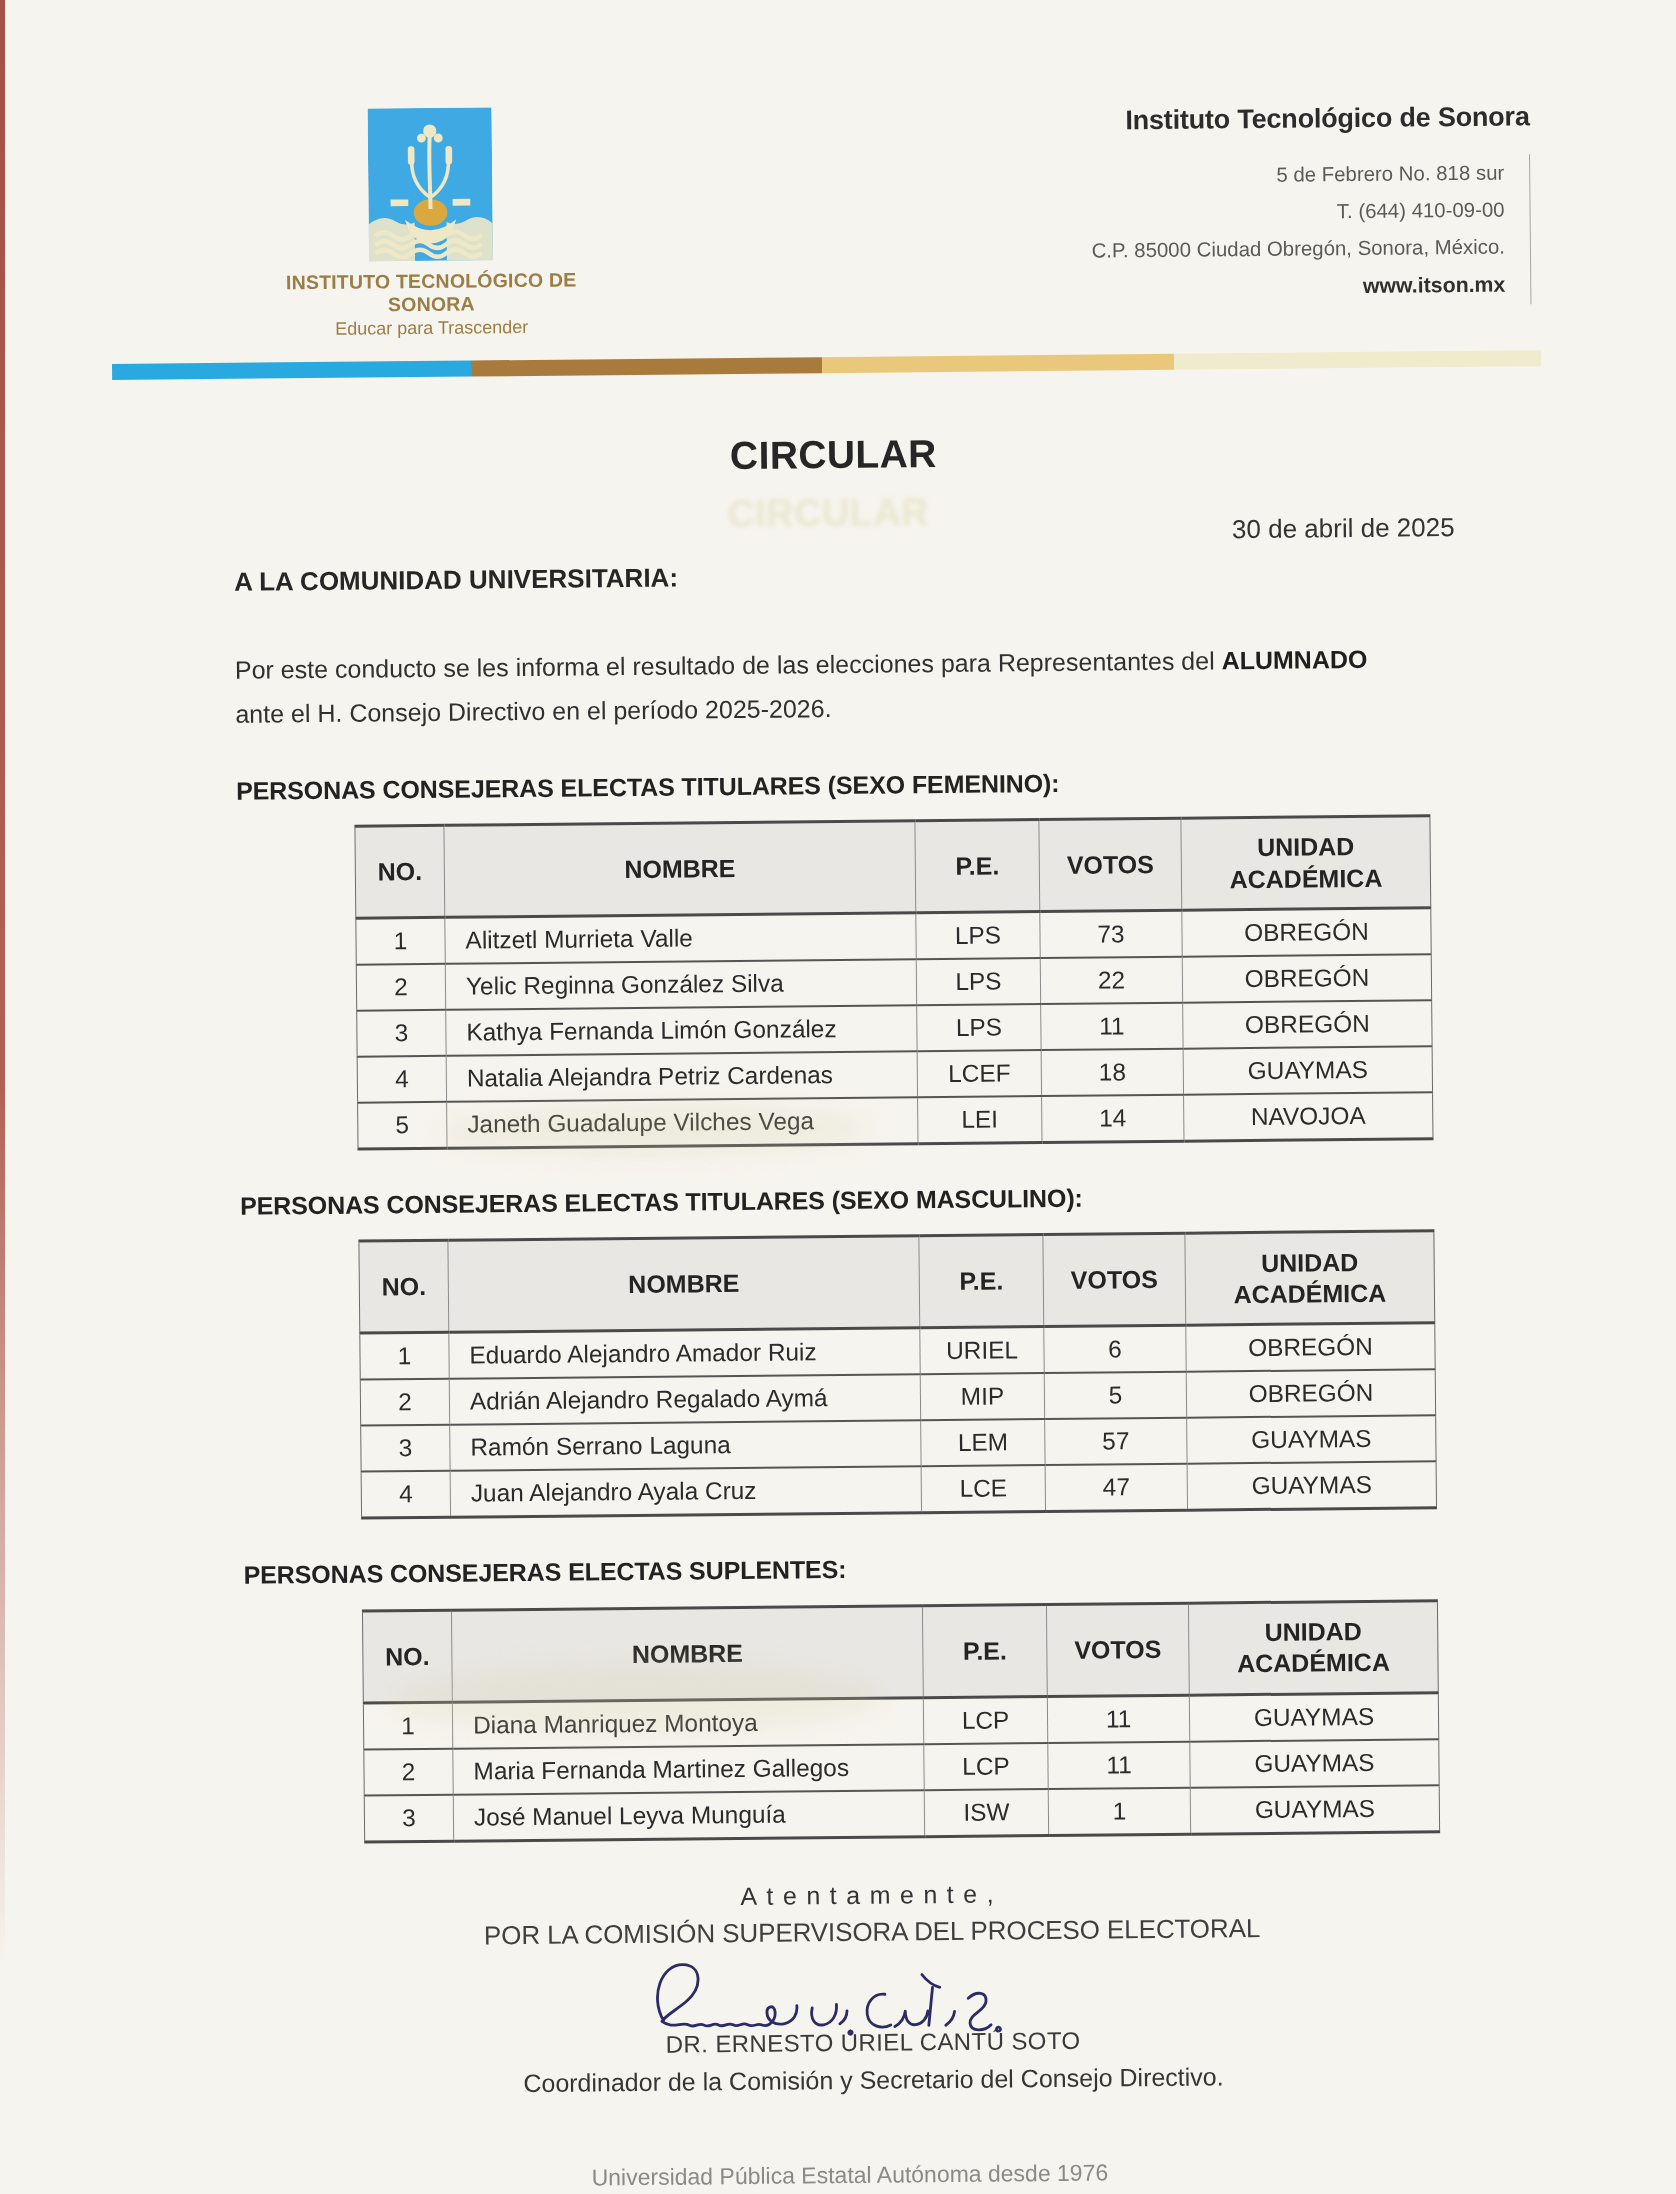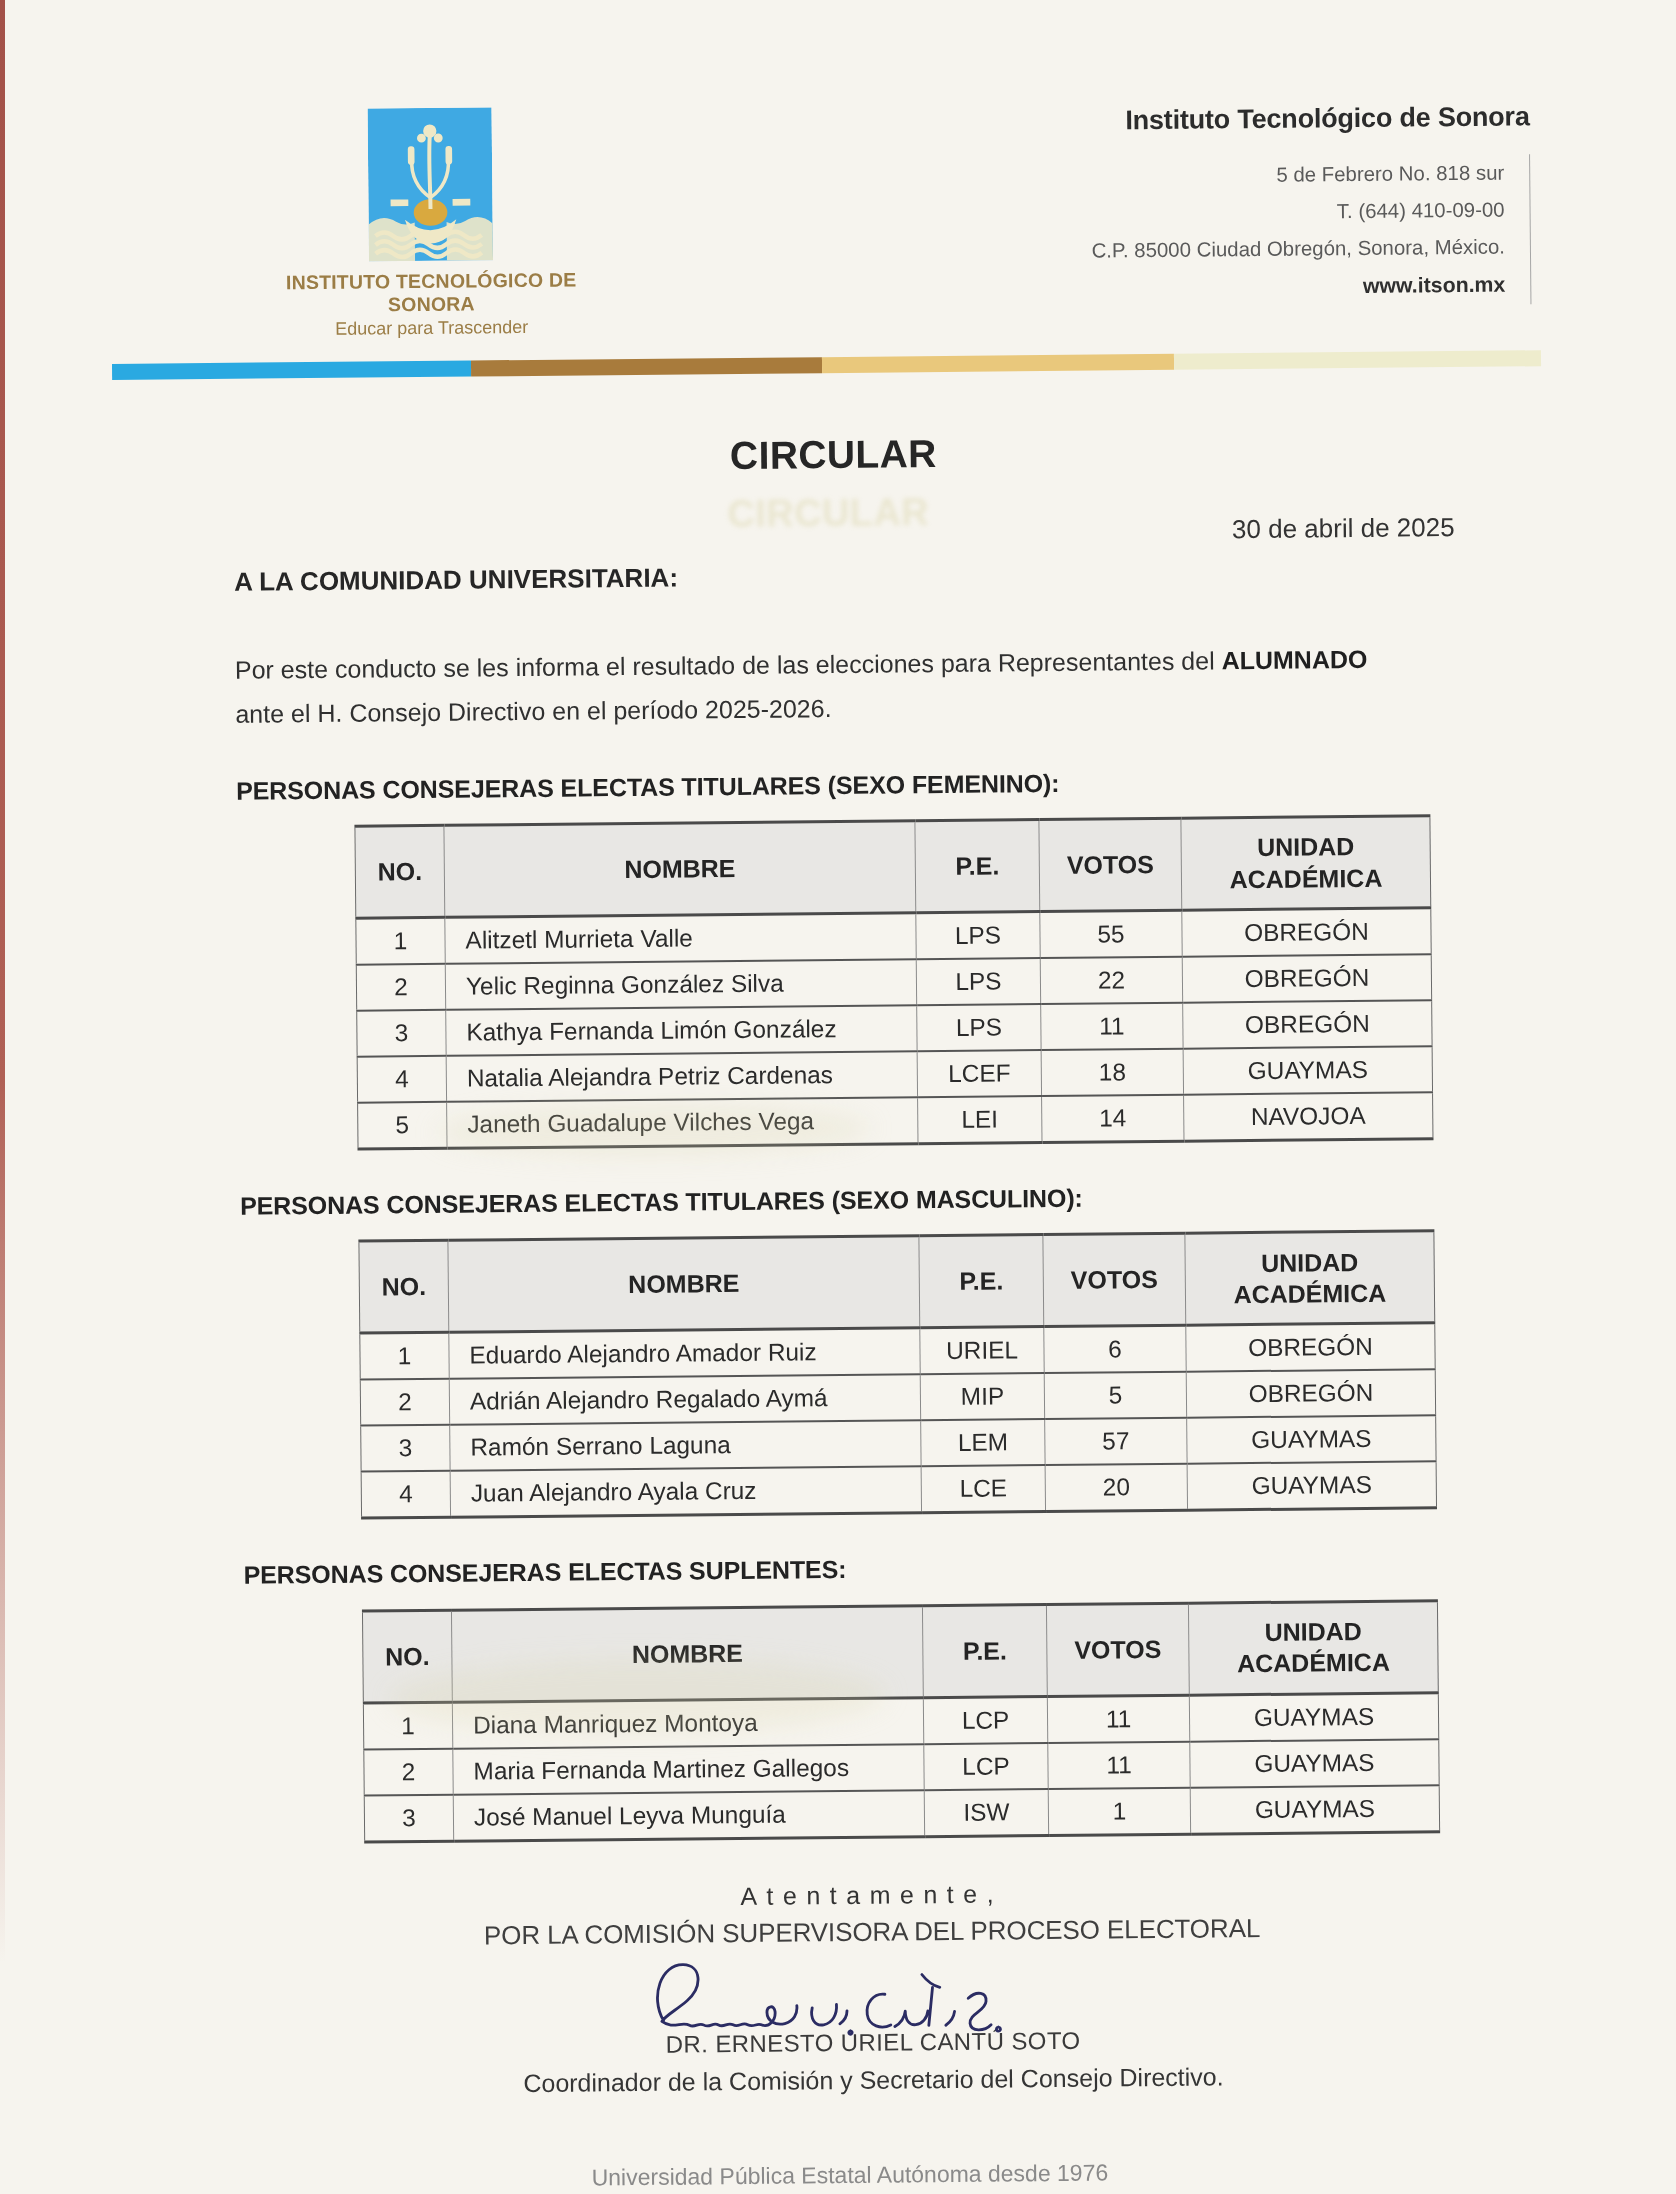--- a/index.html
+++ b/index.html
@@ -167,21 +167,21 @@
                 <th class="c2">P.E.</th>
                 <th class="c3">VOTOS</th>
                 <th class="c4">UNIDAD ACADÉMICA</th>
               </tr>
             </thead>
       <tbody>
               <tr>
                 <td class="c0">1</td>
                 <td class="c1">Alitzetl Murrieta Valle</td>
                 <td class="c2">LPS</td>
-                <td class="c3">55</td>
+                <td class="c3">73</td>
                 <td class="c4">OBREGÓN</td>
               </tr>
               <tr>
                 <td class="c0">2</td>
                 <td class="c1">Yelic Reginna González Silva</td>
                 <td class="c2">LPS</td>
                 <td class="c3">22</td>
                 <td class="c4">OBREGÓN</td>
               </tr>
               <tr>
@@ -247,21 +247,21 @@
                 <td class="c0">3</td>
                 <td class="c1">Ramón Serrano Laguna</td>
                 <td class="c2">LEM</td>
                 <td class="c3">57</td>
                 <td class="c4">GUAYMAS</td>
               </tr>
               <tr>
                 <td class="c0">4</td>
                 <td class="c1">Juan Alejandro Ayala Cruz</td>
                 <td class="c2">LCE</td>
-                <td class="c3">20</td>
+                <td class="c3">47</td>
                 <td class="c4">GUAYMAS</td>
               </tr>
             </tbody>
     </table>
   </section>
 
   <section class="result-section">
     <h2 class="section-title">PERSONAS CONSEJERAS ELECTAS SUPLENTES:</h2>
     <table>
       <colgroup>

